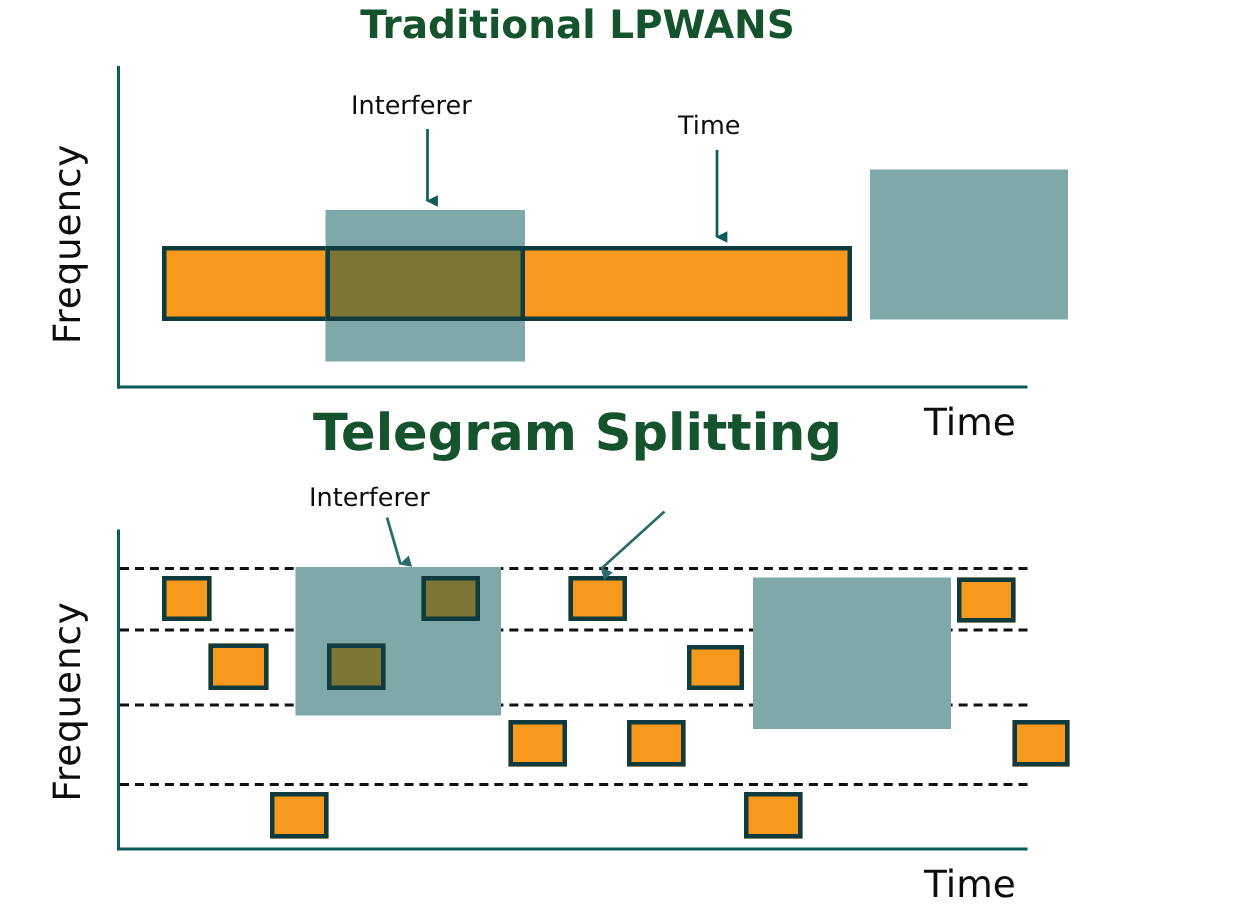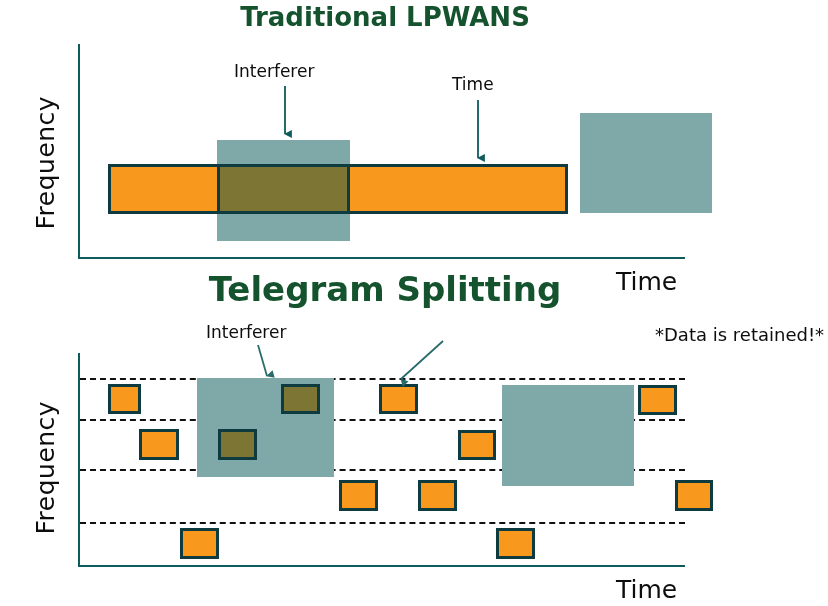--- a/index.html
+++ b/index.html
@@ -111,21 +111,20 @@
       </defs>
       <line x1="285" y1="86" x2="285" y2="134" stroke="#0d5b5b" stroke-width="1.8" marker-end="url(#ah-top)"></line>
       <line x1="478" y1="100" x2="478" y2="158" stroke="#0d5b5b" stroke-width="1.8" marker-end="url(#ah-top)"></line>
     </svg>
   </div>
 
   <div class="panel" id="panel-bottom">
 
     <div class="panel-title" style="left:0;top:-31px;width:770px;font-size:34px;">Telegram Splitting</div>
 
-    <div class="note" style="left:655px;top:24px;">*Data is retained!*</div>
 
     <div class="axis-line axis-y" style="left:78px;top:53px;height:213px;"></div>
     <div class="axis-line axis-x" style="left:78px;top:265px;width:607px;"></div>
 
     <div class="axis-label freq" style="left:-20px;top:155px;width:130px;text-align:center;">Frequency</div>
     <div class="axis-label time" style="left:616px;top:275px;">Time</div>
 
     <div class="dashline z1" style="left:80px;top:78px;width:605px;"></div>
     <div class="dashline z1" style="left:80px;top:119px;width:605px;"></div>
     <div class="dashline z1" style="left:80px;top:169px;width:605px;"></div>

